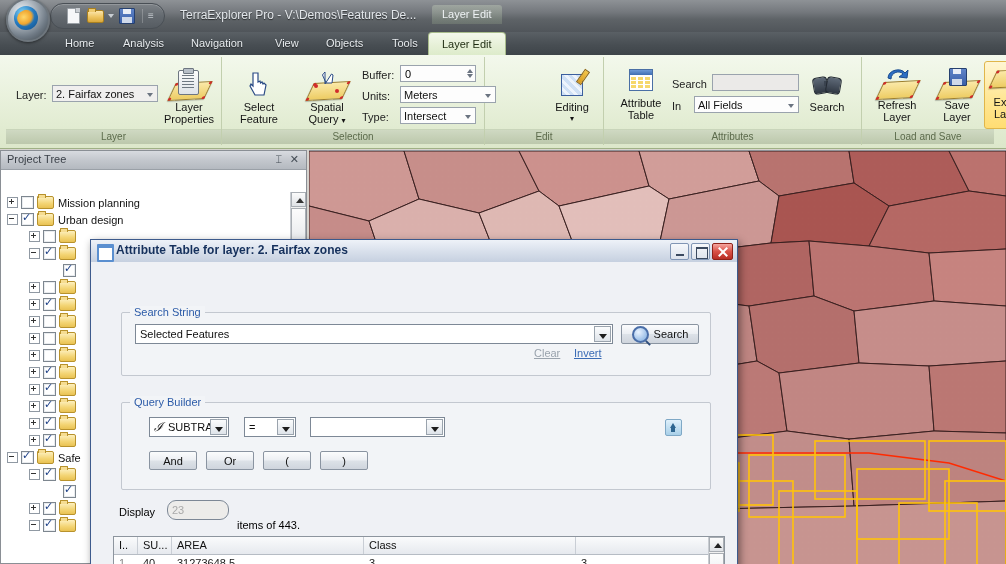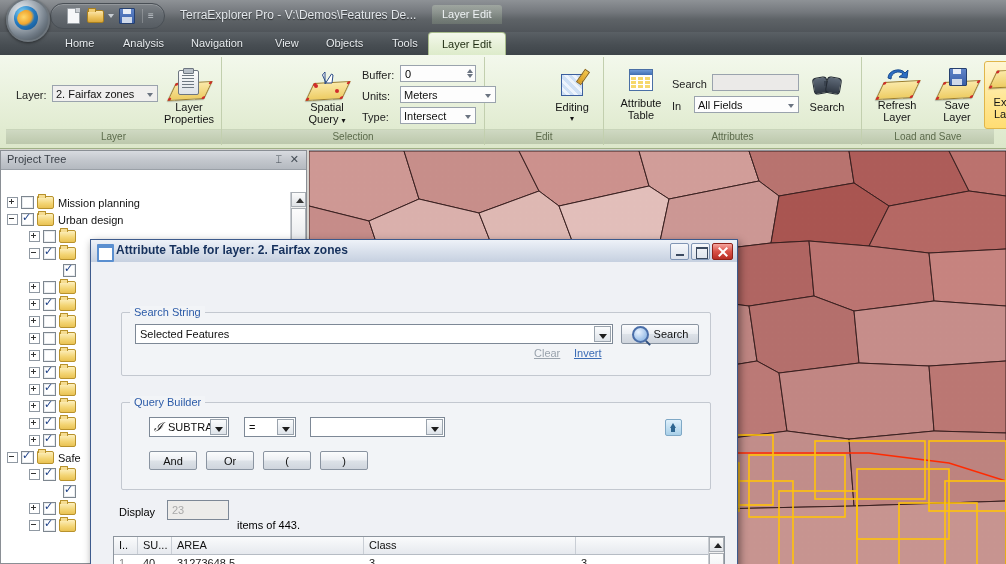--- a/index.html
+++ b/index.html
@@ -527,20 +527,29 @@
           </div>
           <div class="cap">Layer</div>
           <div class="cap">Properties</div>
         </div>
       </div>
       <div class="rgroup-label">Layer</div>
     </div>
 
     <div class="rgroup" style="left:222px; width:262px;">
       <div class="rgroup-body">
+        <div class="bigbtn" style="left:6px; top:10px;">
+          <div class="icn">
+            <svg width="22" height="26" viewBox="0 0 22 26">
+              <path d="M5 2 L5 15 L3 13 L2 15 L7 24 L16 24 L18 14 L16 12 L15 13 L14 11 L12.5 12 L12 10 L10 11 L10 2 Z" fill="#ffffff" stroke="#2a4a85" stroke-width="1.2"></path>
+            </svg>
+          </div>
+          <div class="cap">Select</div>
+          <div class="cap">Feature</div>
+        </div>
         <div class="bigbtn" style="left:74px; top:10px;">
           <div class="icn">
             <div style="position:relative; width:44px; height:32px;">
               <div class="plate" style="position:absolute; left:5px; top:14px;">
                   <i class="a"></i>
                   <i class="b"></i>
                   <i class="c"></i>
                   <i class="d"></i>
                 </div>
               <svg width="22" height="20" viewBox="0 0 22 20" style="position:absolute; left:16px; top:0;">
@@ -976,21 +985,21 @@
           </div>
         <div class="btn3d" style="position:absolute; left:141px; top:48px; width:48px; height:19px;">
             <span>(</span>
           </div>
         <div class="btn3d" style="position:absolute; left:198px; top:48px; width:48px; height:19px;">
             <span>)</span>
           </div>
       </div>
 
       <div style="position:absolute; left:28px; top:244px;">Display</div>
-      <div class="inputbox" style="position:absolute; left:76px; top:238px; width:62px; height:20px; background:#edecea; color:#a9a9a9;"><span>23</span></div>
+      <div class="inputbox" style="position:absolute; left:76px; top:238px; width:62px; height:20px; background:#edecea; color:#a9a9a9;border-radius:9px;"><span>23</span></div>
       <div style="position:absolute; left:146px; top:244px;margin-top:13px;">items of 443.</div>
 
       <div class="grid" style="left:22px; top:274px; width:612px; height:54px;">
         <div class="grid-head" style="width:597px;">
           <div style="width:24px">I..</div>
           <div style="width:34px">SU...</div>
           <div style="width:192px">AREA</div>
           <div style="width:212px">Class</div>
           <div style="width:135px; border-right:none;"></div>
         </div>

